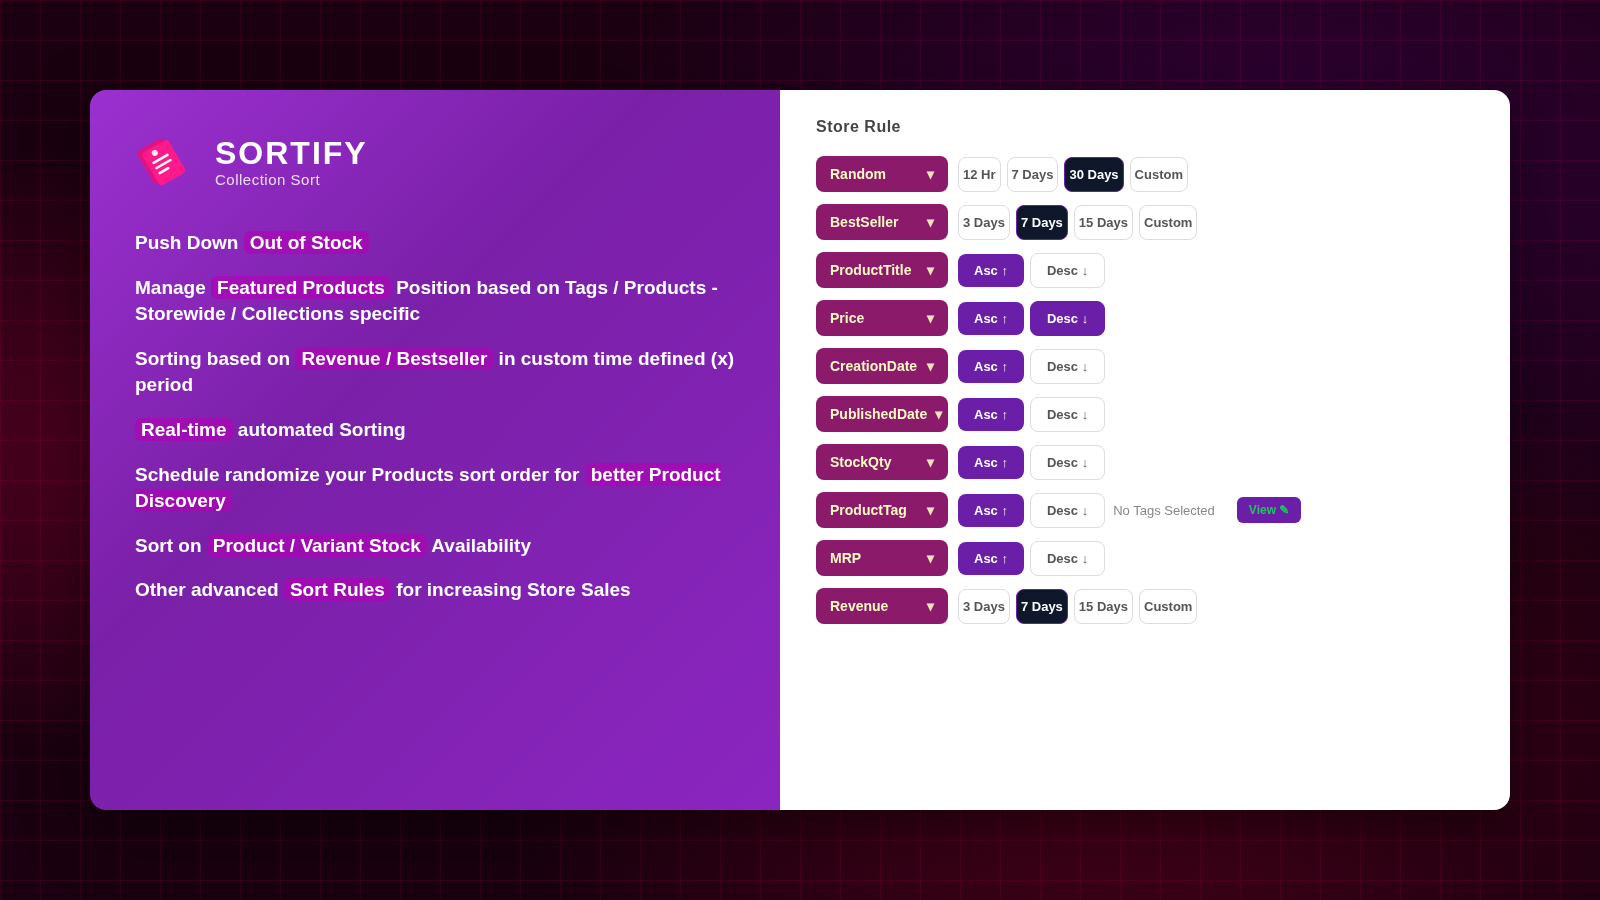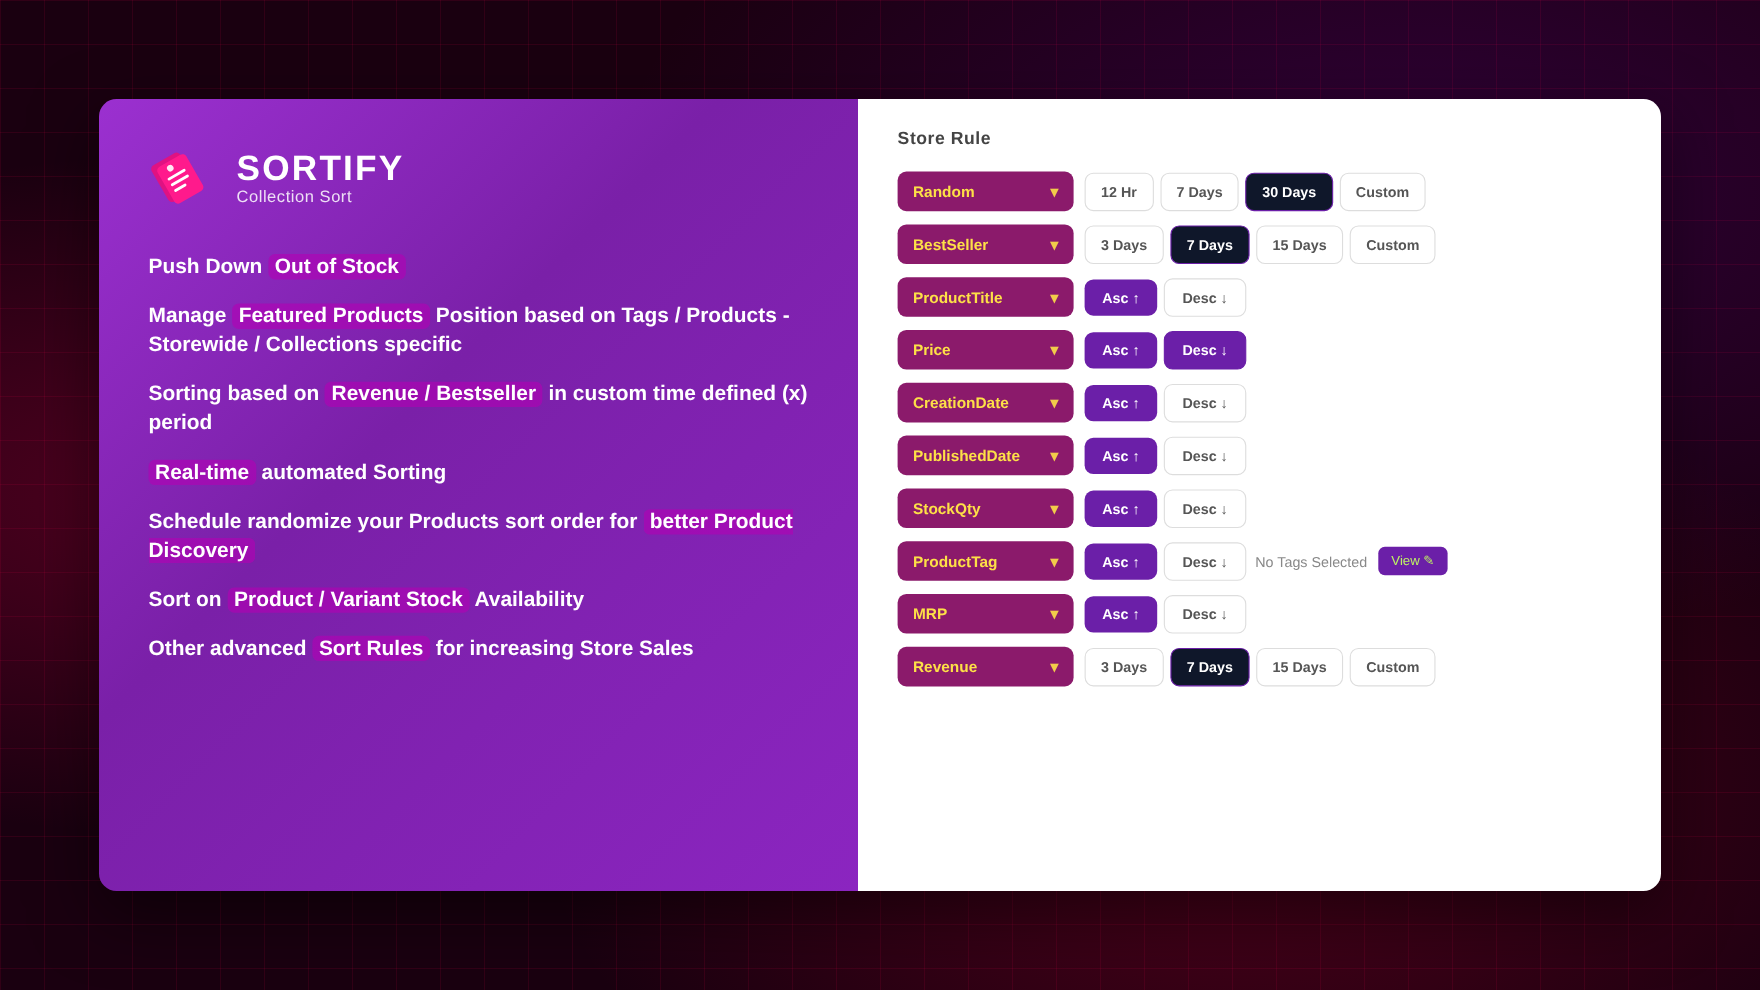--- a/index.html
+++ b/index.html
@@ -137,48 +137,48 @@
     }
 
     .sort-row {
       display: flex;
       align-items: center;
       gap: 10px;
     }
 
     .sort-dropdown-btn {
       background: #8b1a6b;
-      color: #fde047;
+      color: #fef9c3;
       border: none;
       border-radius: 8px;
       padding: 10px 14px;
       font-size: 14px;
       font-weight: 600;
       cursor: pointer;
-      width: 160px;
+      width: 132px;
       display: flex;
       align-items: center;
       justify-content: space-between;
       flex-shrink: 0;
     }
 
     .sort-dropdown-btn .chevron {
       margin-left: 8px;
       opacity: 0.9;
     }
 
     .btn-group {
       display: flex;
       gap: 6px;
       align-items: center;
     }
 
     .btn-option {
       border-radius: 8px;
-      padding: 9px 14px;
+      padding: 9px 4px;
       font-size: 13px;
       font-weight: 600;
       cursor: pointer;
       border: 1.5px solid #ddd;
       background: white;
       color: #555;
     }
 
     .btn-option.active {
       background: #0f172a;
@@ -222,28 +222,28 @@
     }
 
     .no-tags-label {
       font-size: 13px;
       color: #888;
       margin-left: 2px;
     }
 
     .btn-view {
       background: #6b1fa8;
-      color: #bef264;
+      color: #22c55e;
       border: none;
       border-radius: 6px;
       padding: 6px 12px;
       font-size: 12px;
-      font-weight: 400;
+      font-weight: 700;
       cursor: pointer;
-      margin-left: 4px;
+      margin-left: 16px;
     }
   </style>
 </head>
 <body>
 
 <div class="bg-overlay"></div>
 <div class="bg-grid"></div>
 
 <div class="main-card">
 

